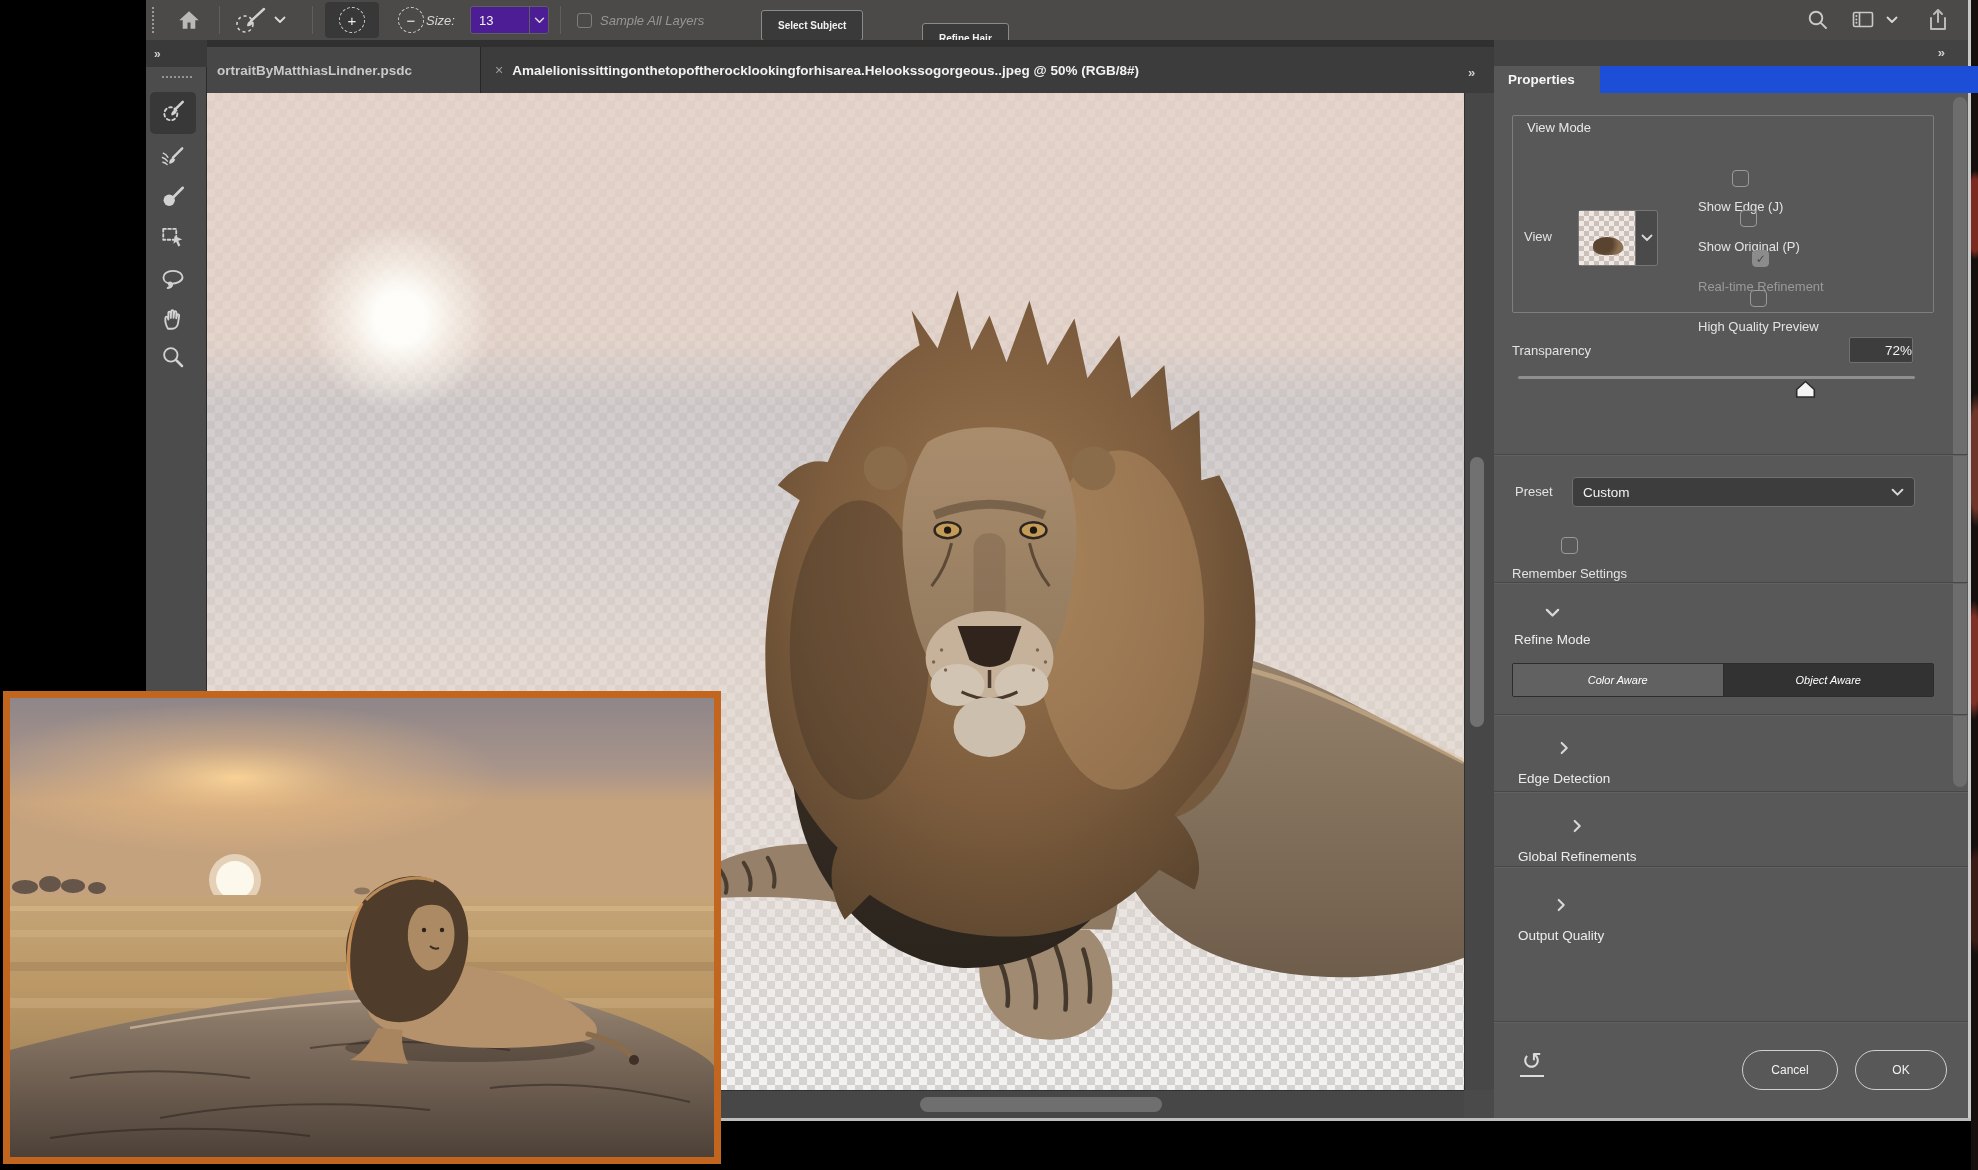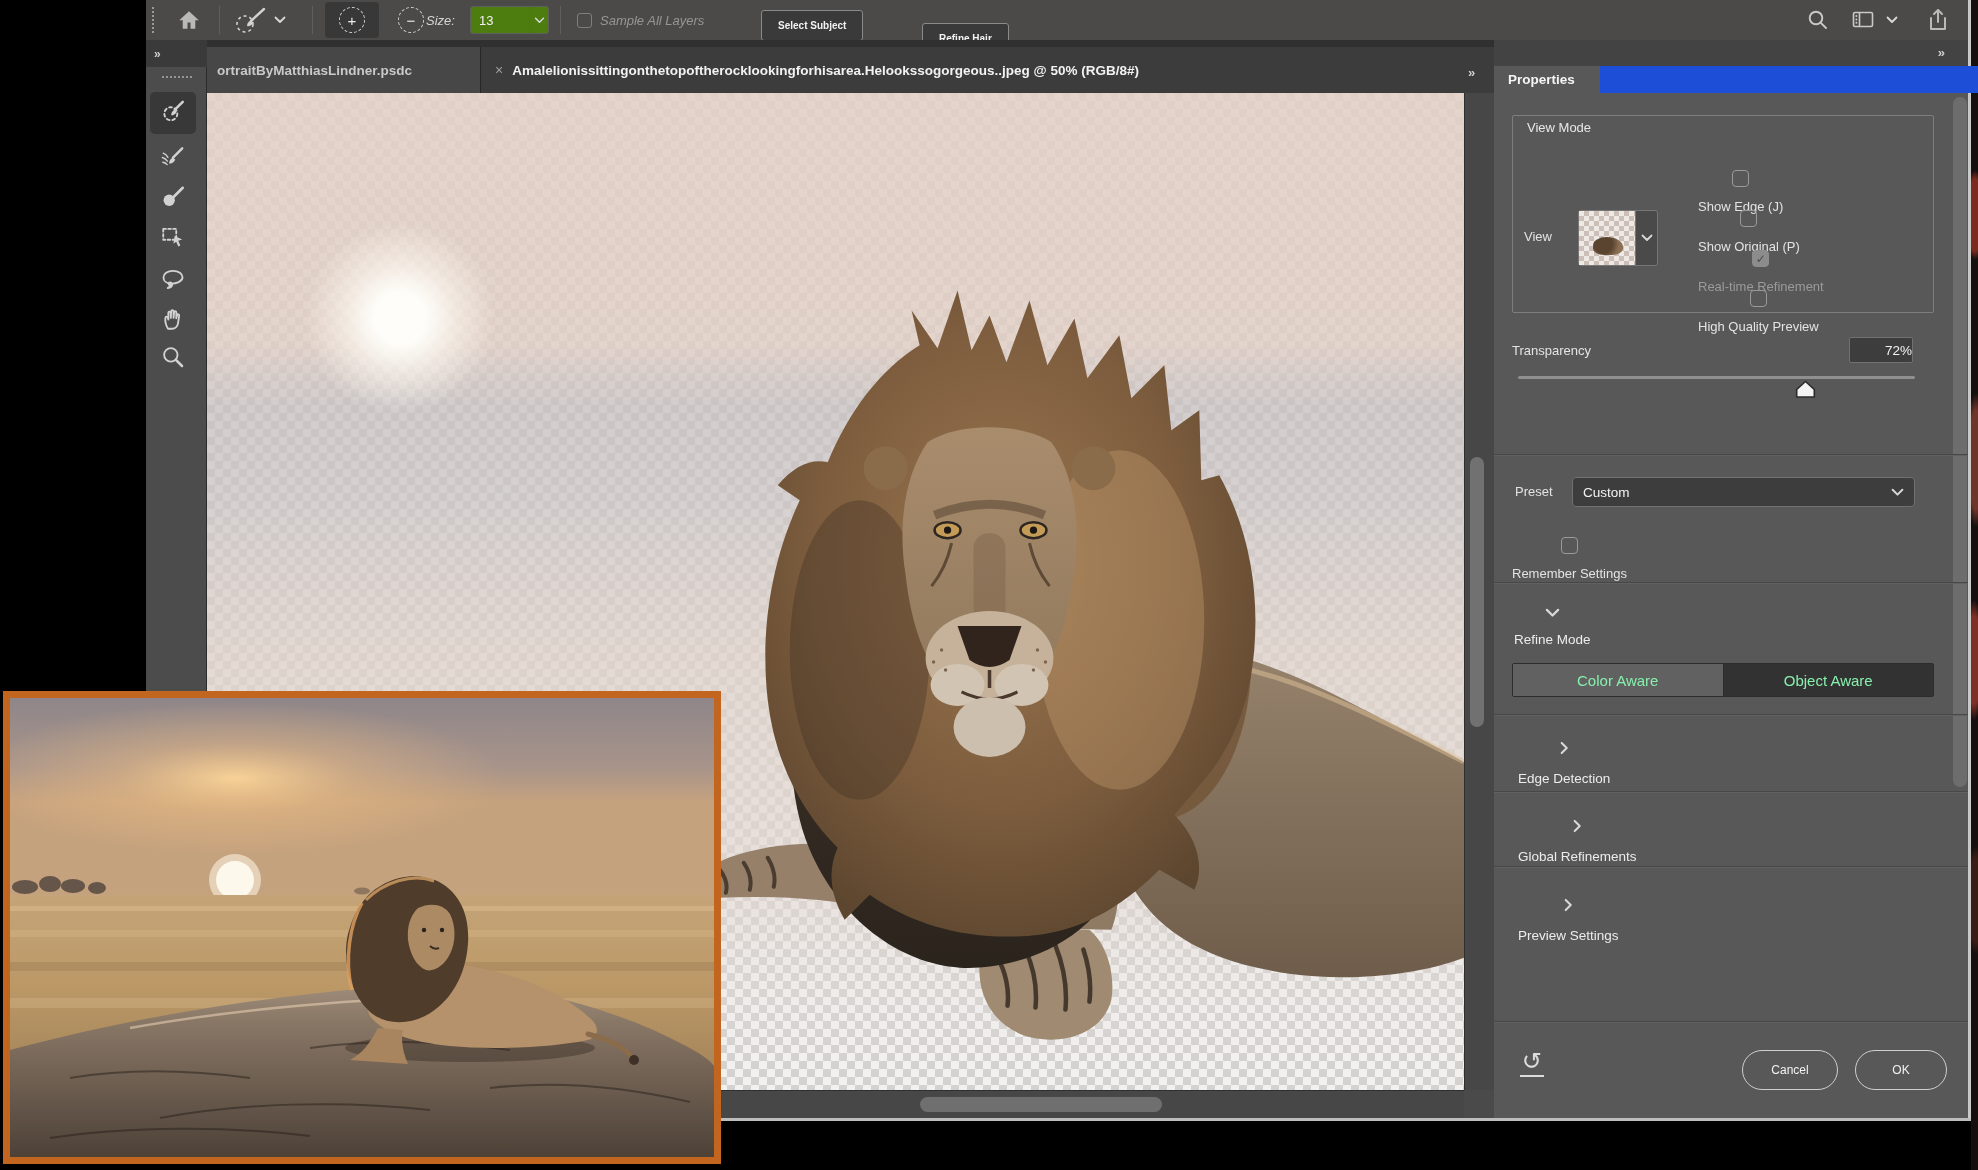--- a/index.html
+++ b/index.html
@@ -20,21 +20,21 @@
   #optbar{left:146px;top:0;width:1822px;height:40px;background:#4b4a48;border-bottom:1px solid #2e2e2e;}
   .v-dots{width:0;height:26px;border-left:2px dotted #9a9a9a;}
   .sep{width:1px;height:28px;background:#5f5f5f;}
   .ob-item{position:absolute;top:0;height:40px;display:flex;align-items:center;}
   .icon-btn svg{display:block;}
   .dash-circle{width:24px;height:24px;border:1.6px dashed #d2d2d2;border-radius:50%;
      display:flex;align-items:center;justify-content:center;color:#ececec;font-size:15px;line-height:1;}
   .tool-on{background:#383838;border-radius:4px;}
   .ob-label{color:#d6d6d6;font-size:13px;font-style:italic;}
   .ob-label.dim{color:#969696;}
-  .dd{background:#4d7c0f;border:1px solid #5f5f5f;border-radius:3px;height:26px;display:flex;align-items:center;color:#f2f2f2;font-size:13px;}
+  .dd{background:#4c1d95;border:1px solid #5f5f5f;border-radius:3px;height:26px;display:flex;align-items:center;color:#f2f2f2;font-size:13px;}
   .dd .dd-val{padding:0 8px;flex:1;}
   .dd .dd-chev{width:18px;align-self:stretch;border-left:1px solid #5f5f5f;display:flex;align-items:center;justify-content:center;}
   .cb{width:15px;height:15px;border:1.4px solid #7e7e7e;border-radius:3px;background:transparent;box-sizing:border-box;}
   .push-btn{background:#3a3a3a;border:1px solid #8a8a8a;border-radius:3px;color:#f2f2f2;
      font-size:10px;font-weight:bold;height:29px;display:flex;align-items:center;justify-content:center;padding:0 16px;}
   
   #leftcol{left:146px;top:40px;width:61px;height:1081px;background:#4c4c4c;border-right:1px solid #2c2c2c;box-sizing:border-box;}
   #leftcol-exp{left:146px;top:40px;width:61px;height:27px;background:#3a3a3a;color:#cfcfcf;font-size:12px;
      font-weight:bold;display:flex;align-items:center;padding-left:8px;box-sizing:border-box;letter-spacing:1px;}
   .h-dots{width:30px;height:0;border-top:2px dotted #949494;}
@@ -92,21 +92,21 @@
   .pvalbox{background:#3d3d3d;border:1px solid #707070;border-radius:2px;color:#f2f2f2;
            display:flex;align-items:center;justify-content:flex-start;padding-left:9px;box-sizing:border-box;font-size:13.5px;}
   .ptrack{background:#8f8f8f;height:3px;border-radius:2px;}
   .pdd{background:#3d3d3d;border:1px solid #707070;border-radius:4px;color:#f2f2f2;display:flex;align-items:center;
        padding:0 10px;box-sizing:border-box;font-size:13.5px;}
   .pdd .spacer{flex:1;}
   .divider{left:0;width:474px;height:1px;background:#474747;box-shadow:0 1px 0 #616161;}
   .sect-label{font-size:13.5px;color:#ececec;}
   .seg{display:flex;border:1px solid #2c2c2c;border-radius:2px;overflow:hidden;}
   .seg > div{flex:1;height:32px;display:flex;align-items:center;justify-content:center;
-       color:#86efac;font-size:15px;}
+       color:#ffffff;font-size:11px;font-style:italic;}
   .seg .off{background:#616161;}
   .seg .on{background:#323232;border-left:1px solid #2c2c2c;}
   .pill{border:1.5px solid #cfcfcf;border-radius:20px;color:#f2f2f2;font-size:12px;
         display:flex;align-items:center;justify-content:center;background:transparent;box-sizing:border-box;}
   #reset{font-size:24px;color:#dcdcdc;line-height:1;border-bottom:2px solid #dcdcdc;padding:0 2px 1px 2px;}
   .chevsvg{stroke:#d8d8d8;fill:none;stroke-width:1.8;stroke-linecap:round;stroke-linejoin:round;display:block;}
   
   #vthumbdd{left:84px;top:117px;width:80px;height:56px;border:1px solid #767676;border-radius:3px;display:flex;box-sizing:border-box;background:#4a4a4a;}
   #vthumbdd .pic{width:56px;height:100%;
      background-image:linear-gradient(45deg,#cbbfb8 25%,transparent 25%,transparent 75%,#cbbfb8 75%),
@@ -503,21 +503,21 @@
       <span class="sect-label">Global Refinements</span>
     </div>
     <div class="p-abs divider" style="top:773px;"></div>
 
     <div class="p-abs row" style="left:24px;top:805px;gap:16px;">
       <span>
         <svg class="chevsvg" width="9" height="14" viewBox="0 0 8 12">
             <polyline points="1.5,1.5 6,6 1.5,10.5"></polyline>
           </svg>
       </span>
-      <span class="sect-label">Preview Settings</span>
+      <span class="sect-label">Output Quality</span>
     </div>
 
     <div class="p-abs divider" style="top:928px;"></div>
 
     <div class="p-abs" style="left:26px;top:956px;">
       <span id="reset">↺</span>
     </div>
     <div class="p-abs pill" style="left:248px;top:957px;width:96px;height:40px;">
       <span>Cancel</span>
     </div>

